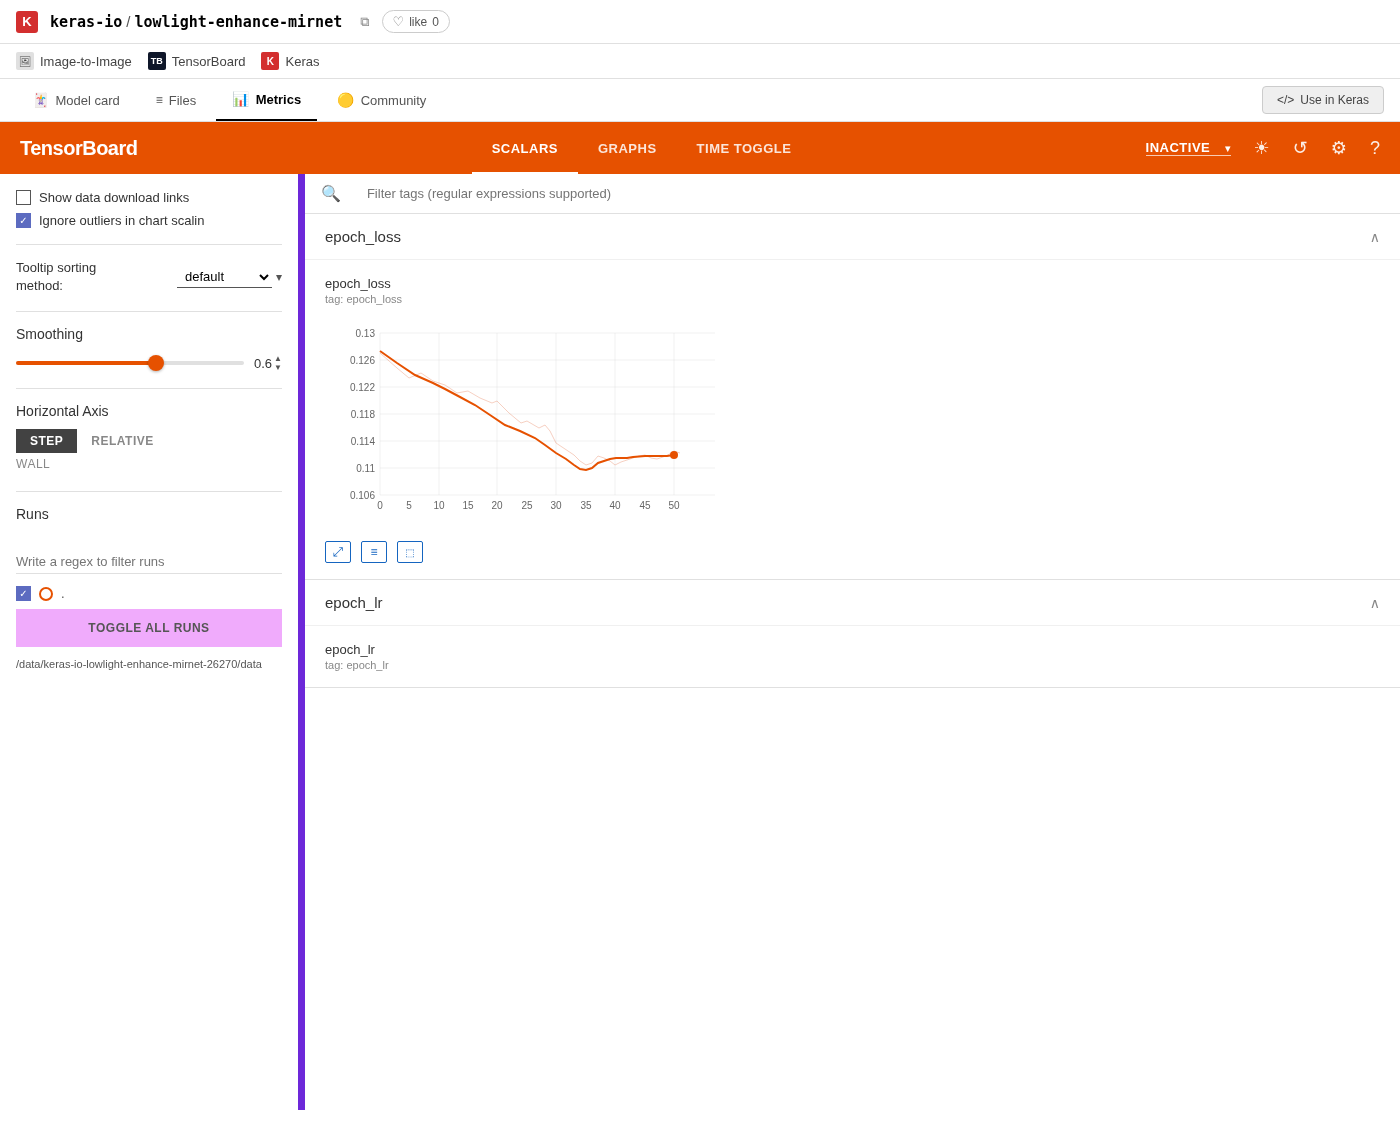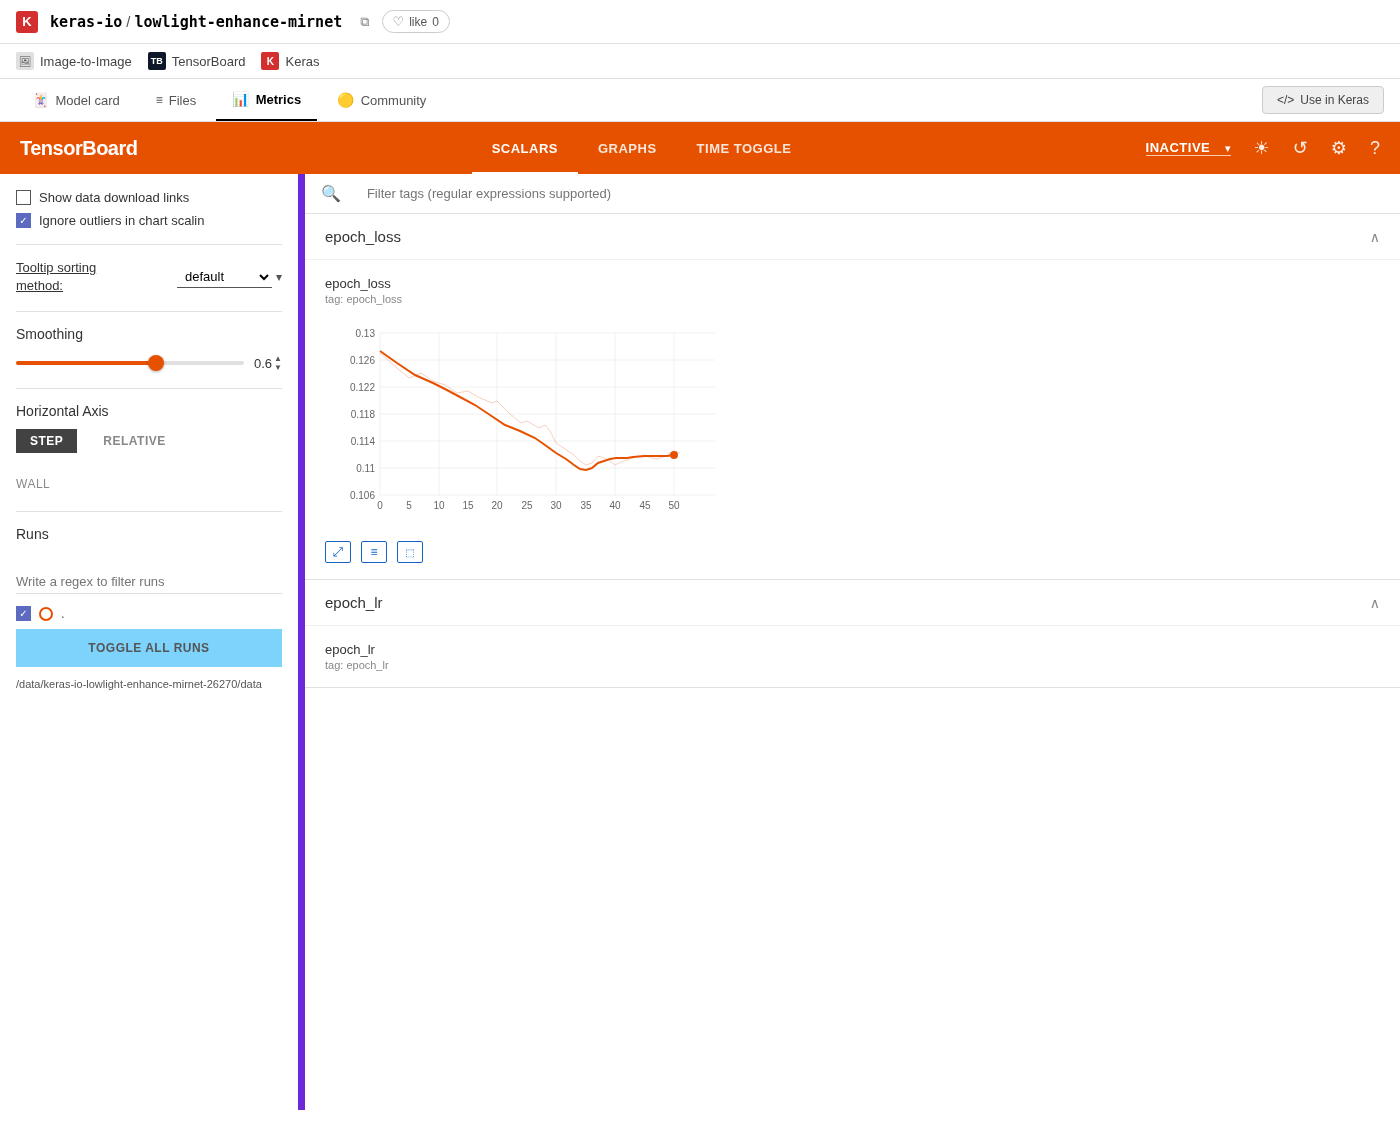--- a/index.html
+++ b/index.html
@@ -100,36 +100,36 @@
       flex: 1; height: 4px; background: #e0e0e0; border-radius: 2px; position: relative; cursor: pointer;
     }
     .slider-fill { height: 100%; background: #E65100; border-radius: 2px; width: 60%; }
     .slider-thumb {
       width: 16px; height: 16px; background: #E65100; border-radius: 50%; position: absolute;
       top: -6px; left: 58%; cursor: pointer; box-shadow: 0 1px 3px rgba(0,0,0,0.3);
     }
     .smoothing-value { font-size: 13px; display: flex; align-items: center; gap: 2px; }
     .stepper-arrows { display: flex; flex-direction: column; font-size: 8px; color: #555; cursor: pointer; }
     .h-axis-title { font-size: 14px; font-weight: 500; margin-bottom: 10px; }
-    .axis-btns { display: flex; gap: 12px; margin-bottom: 20px; }
+    .axis-btns { display: flex; gap: 0; margin-bottom: 0; }
     .axis-btn {
       padding: 5px 14px; font-size: 12px; font-weight: 600; border: none; cursor: pointer; letter-spacing: 0.5px;
     }
     .axis-btn.active { background: #424242; color: #fff; }
     .axis-btn.inactive { background: transparent; color: #888; }
     .wall-label { font-size: 12px; color: #888; letter-spacing: 0.5px; padding: 4px 0; }
     .runs-title { font-size: 14px; font-weight: 400; margin-bottom: 28px; }
     .runs-filter { width: 100%; border: none; border-bottom: 1px solid #e0e0e0; outline: none; font-size: 13px; color: #aaa; padding: 4px 0; margin-bottom: 12px; }
     .run-item { display: flex; align-items: center; gap: 8px; margin-bottom: 8px; }
     .run-cb { width: 15px; height: 15px; background: #5c6bc0; border: none; display: flex; align-items: center; justify-content: center; cursor: pointer; }
     .run-cb-check { color: #fff; font-size: 10px; }
     .run-circle { width: 14px; height: 14px; border-radius: 50%; border: 2px solid #E65100; flex-shrink: 0; }
     .run-label { font-size: 13px; color: #555; }
     .toggle-all-btn {
-      width: 100%; padding: 12px; background: #7dd3fc; border: none; font-size: 12px;
+      width: 100%; padding: 12px; background: #f0abfc; border: none; font-size: 12px;
       font-weight: 600; letter-spacing: 0.5px; color: #555; cursor: pointer; margin-bottom: 10px;
       text-transform: uppercase;
     }
     .run-path { font-size: 11px; color: #555; word-break: break-all; line-height: 1.4; }
 
     
     .main-content { flex: 1; overflow-y: auto; padding: 0; }
     .filter-bar {
       display: flex; align-items: center; padding: 10px 16px; border-bottom: 1px solid #e0e0e0; gap: 8px;
     }
@@ -248,21 +248,21 @@
       <div class="checkbox-row">
         <div class="cb checked">✓</div>
         <span>Ignore outliers in chart scalin</span>
       </div>
     </div>
 
     <hr class="divider">
 
     <div class="sidebar-section">
       <div class="tooltip-row">
-        <div class="tooltip-label" style="white-space:pre-line;text-decoration:underline;">Tooltip sorting
+        <div class="tooltip-label" style="white-space:pre-line;">Tooltip sorting
 method:</div>
         <div style="display:flex;align-items:center;gap:4px;">
           <select class="select-default">
             <option>default</option>
             <option>ascending</option>
             <option>descending</option>
           </select>
           <span style="color:#555;font-size:12px;">▾</span>
         </div>
       </div>

